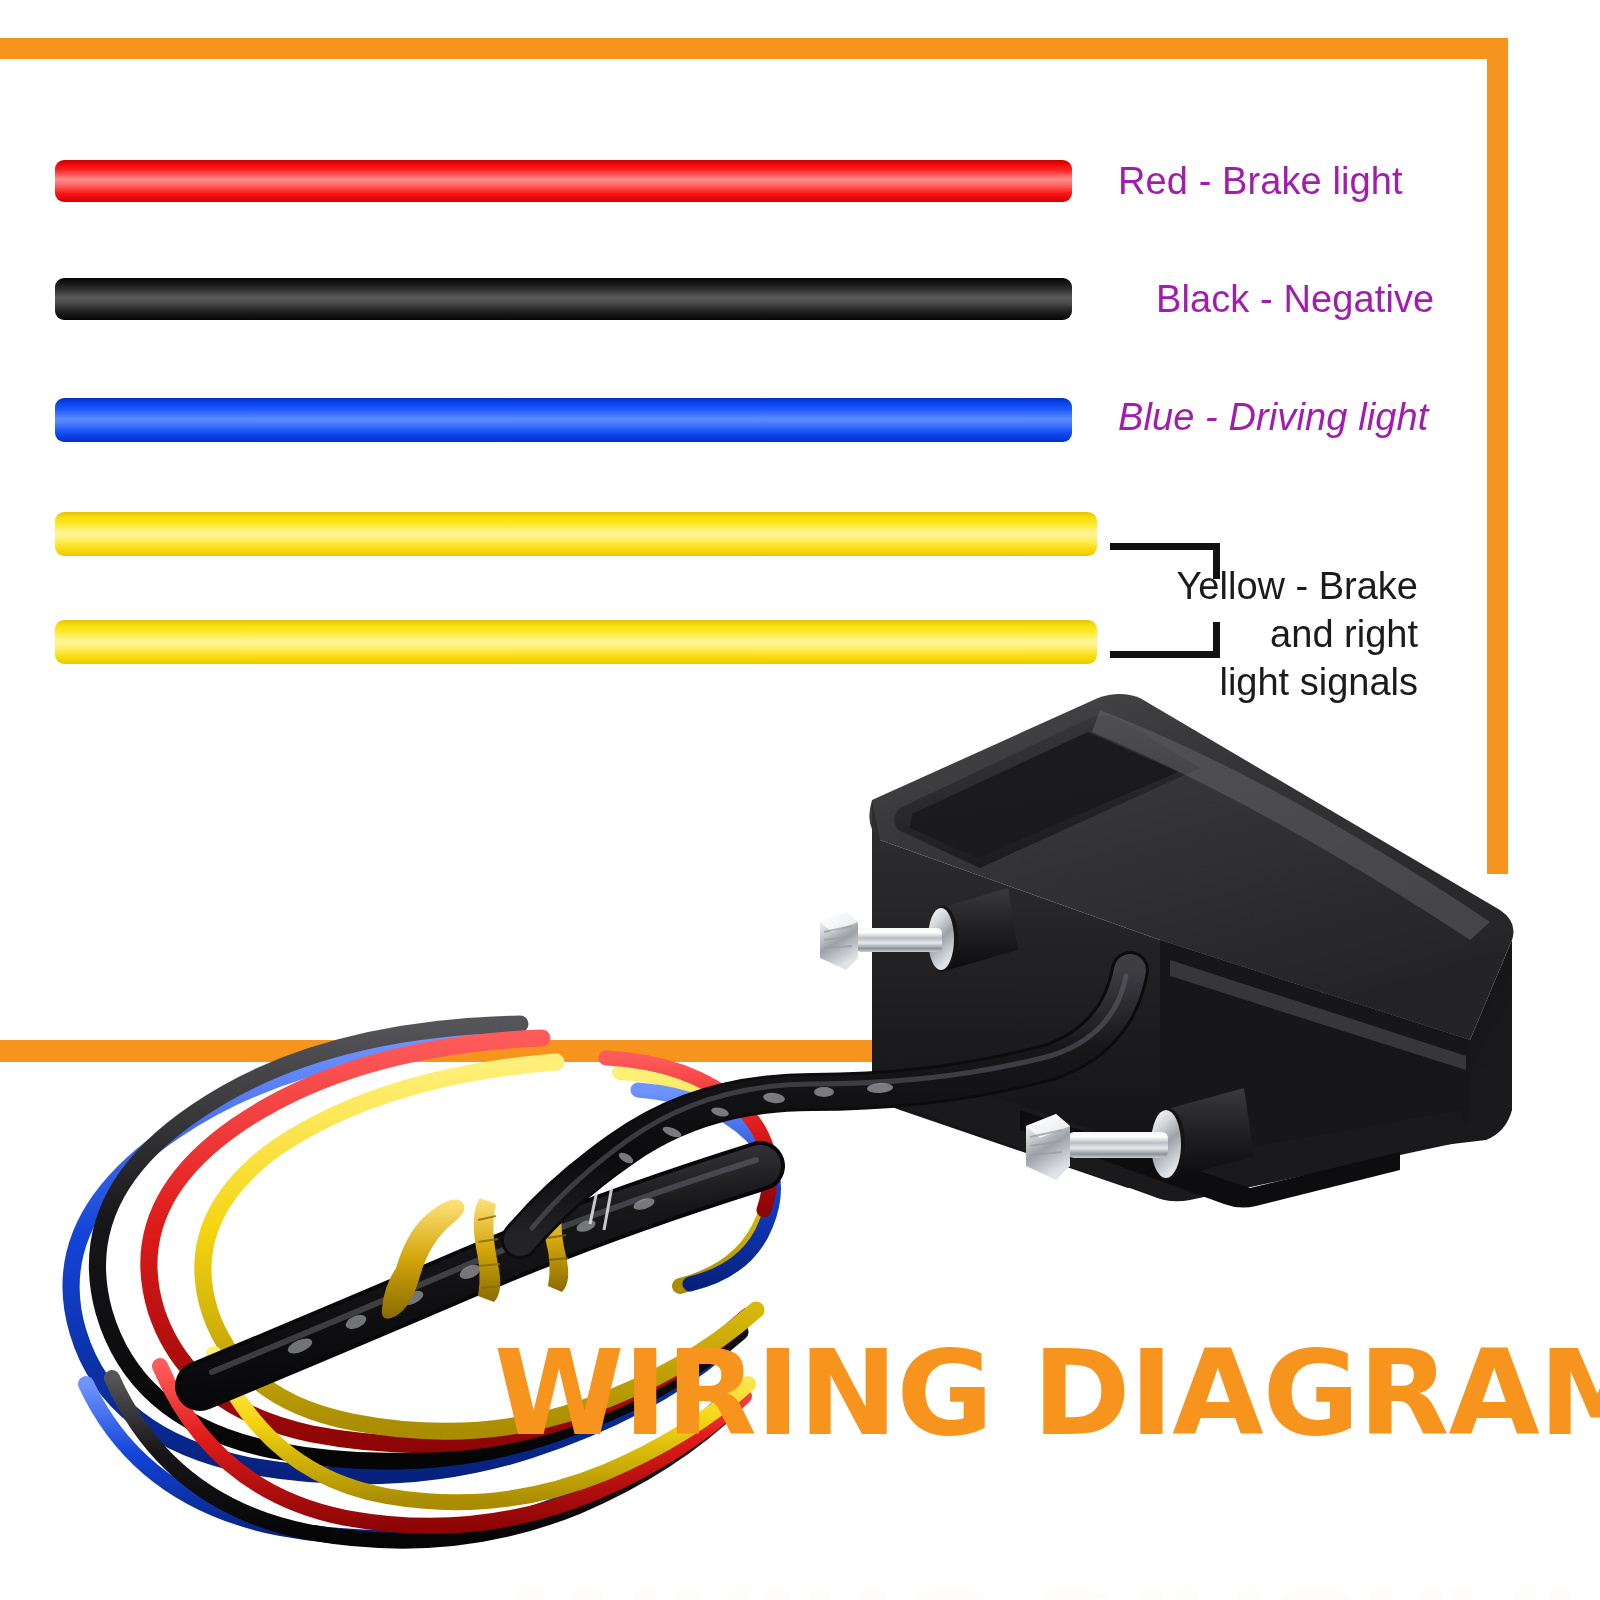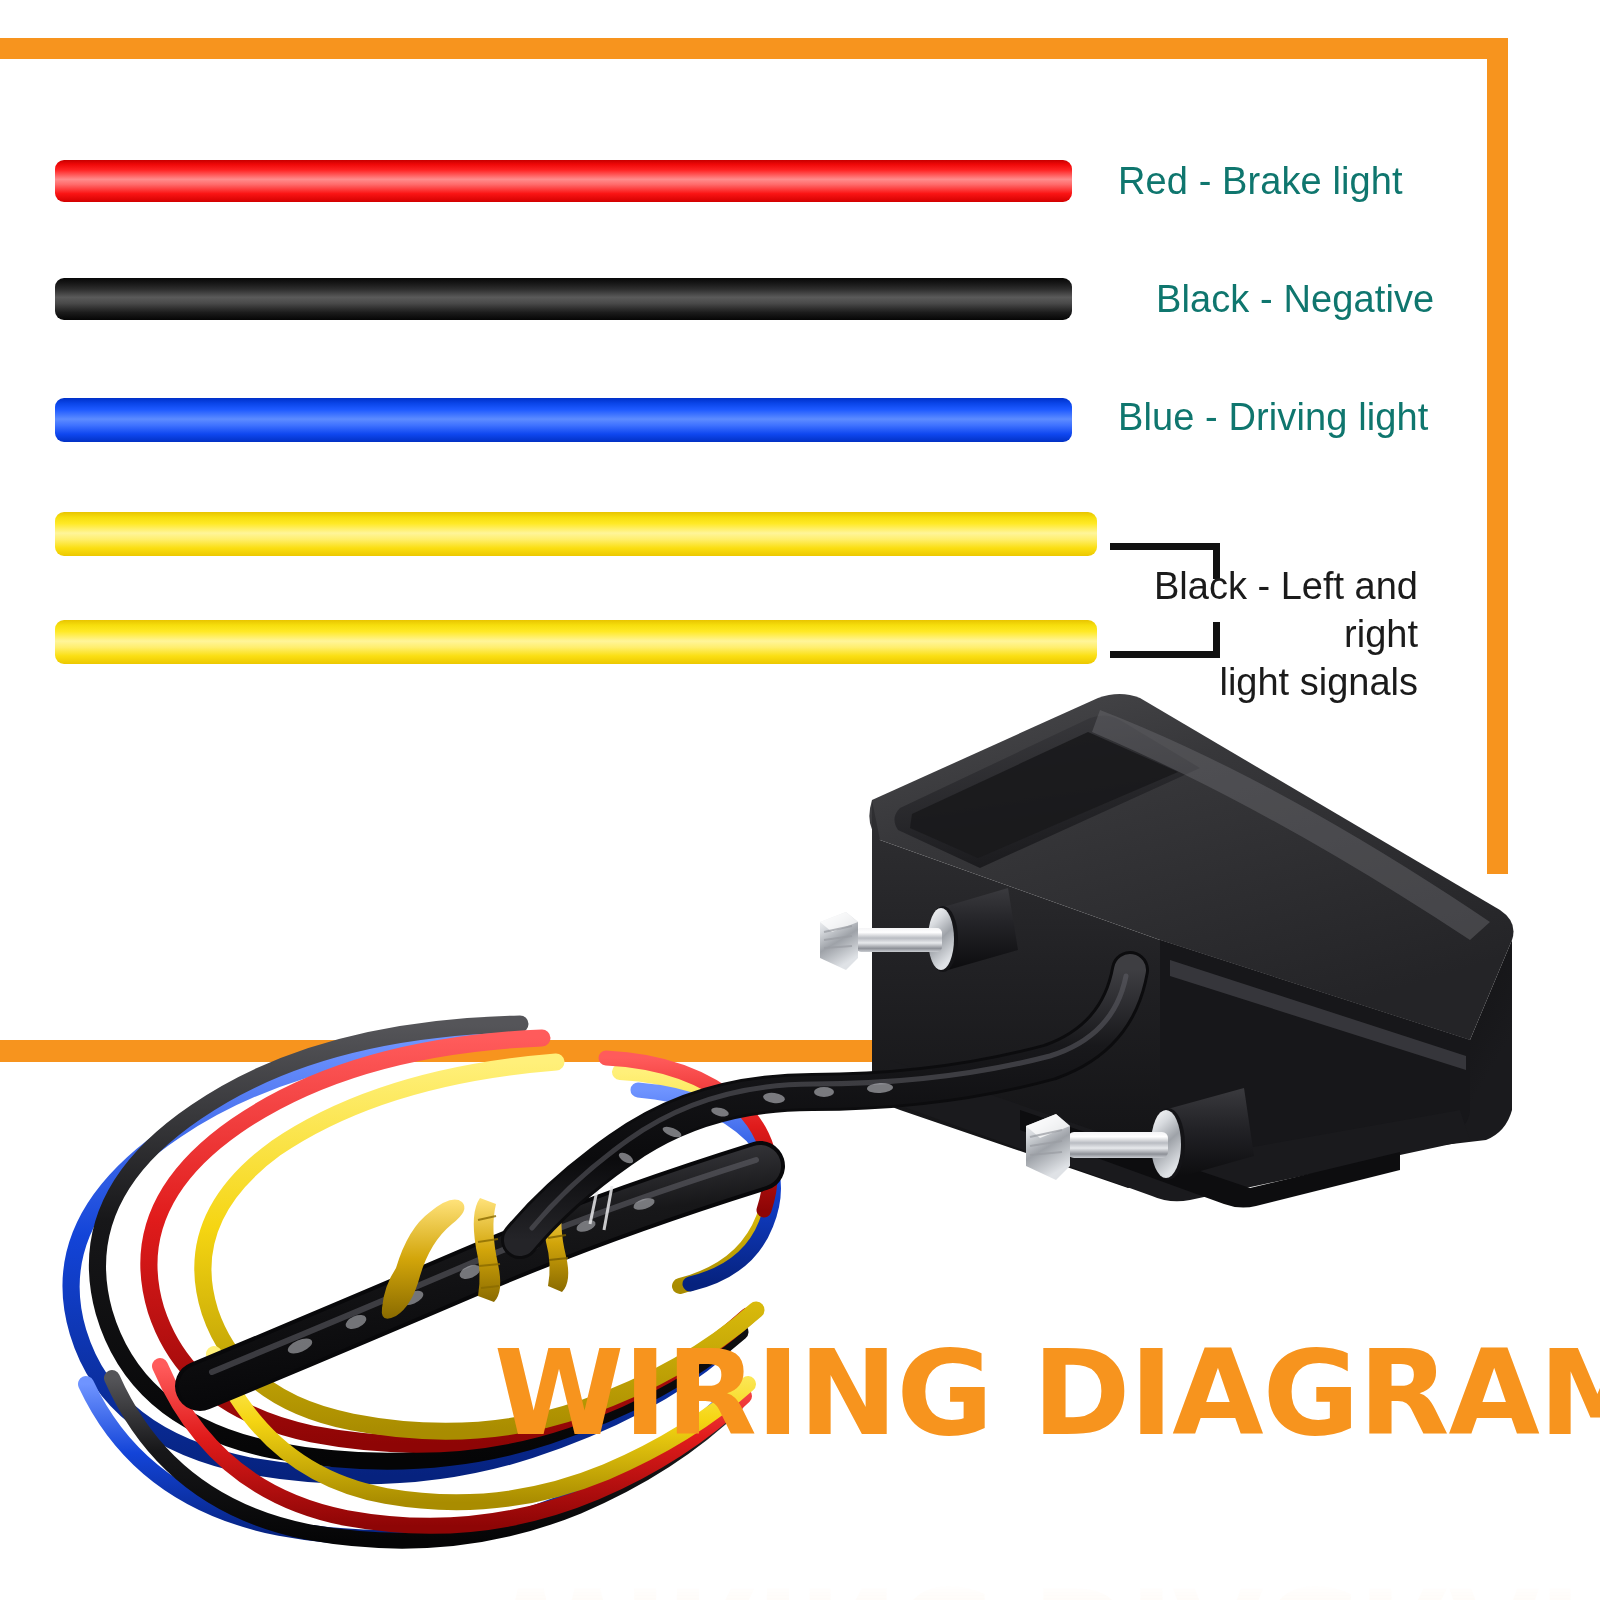--- a/index.html
+++ b/index.html
@@ -70,28 +70,28 @@
   .swatch.yellow2 {
     left: 55px; top: 620px; width: 1042px; height: 44px;
     background: linear-gradient(to bottom,
       #e8c400 0%, #f6de0d 12%, #ffe925 26%,
       #fff59a 48%, #ffef6e 62%, #fbdf12 82%, #ecc800 100%);
   }
 
   .legend-label {
     position: absolute;
     font-size: 38px;
-    color: #0f766e;
+    color: #a21caf;
     font-family: "Liberation Sans", sans-serif;
     white-space: nowrap;
     letter-spacing: 0.1px;
   }
   .legend-label.red-lbl   { left: 1118px; top: 160px; }
   .legend-label.black-lbl { left: 1156px; top: 278px; }
-  .legend-label.blue-lbl  { left: 1118px; top: 396px; }
+  .legend-label.blue-lbl  { left: 1118px; top: 396px; font-style: italic; }
 
   
   .bracket {
     position: absolute;
     left: 1110px; top: 543px;
     width: 110px; height: 115px;
   }
   .bracket .b-top,
   .bracket .b-bot {
     position: absolute; left: 0;
@@ -180,21 +180,21 @@
     <div class="swatch yellow2"></div>
 
     <div class="bracket">
       <div class="b-top"></div>
       <div class="b-v-top"></div>
       <div class="b-v-bot"></div>
       <div class="b-bot"></div>
     </div>
 
     <div class="yellow-label">
-      <div>Black - Left and right</div>
+      <div>Yellow - Brake and right</div>
       <div>light signals</div>
     </div>
   </div>
 
   <svg class="product" viewBox="0 0 1600 960">
     <defs>
       <linearGradient id="topFace" x1="0" y1="0" x2="0.55" y2="1">
         <stop offset="0%" stop-color="#4a4a4d"></stop>
         <stop offset="35%" stop-color="#37373a"></stop>
         <stop offset="100%" stop-color="#242427"></stop>

